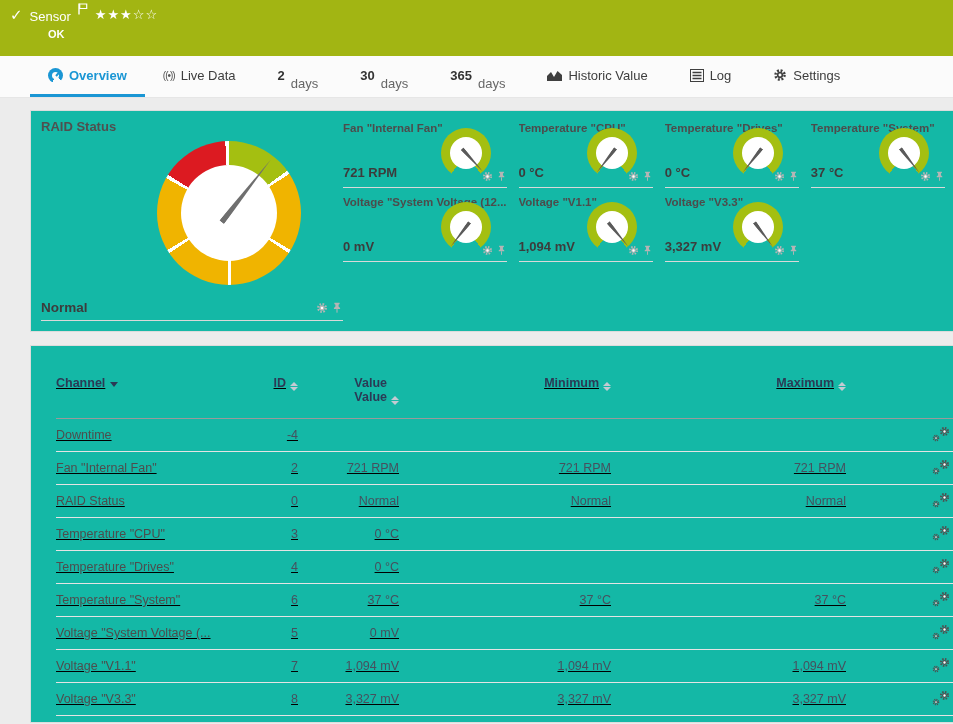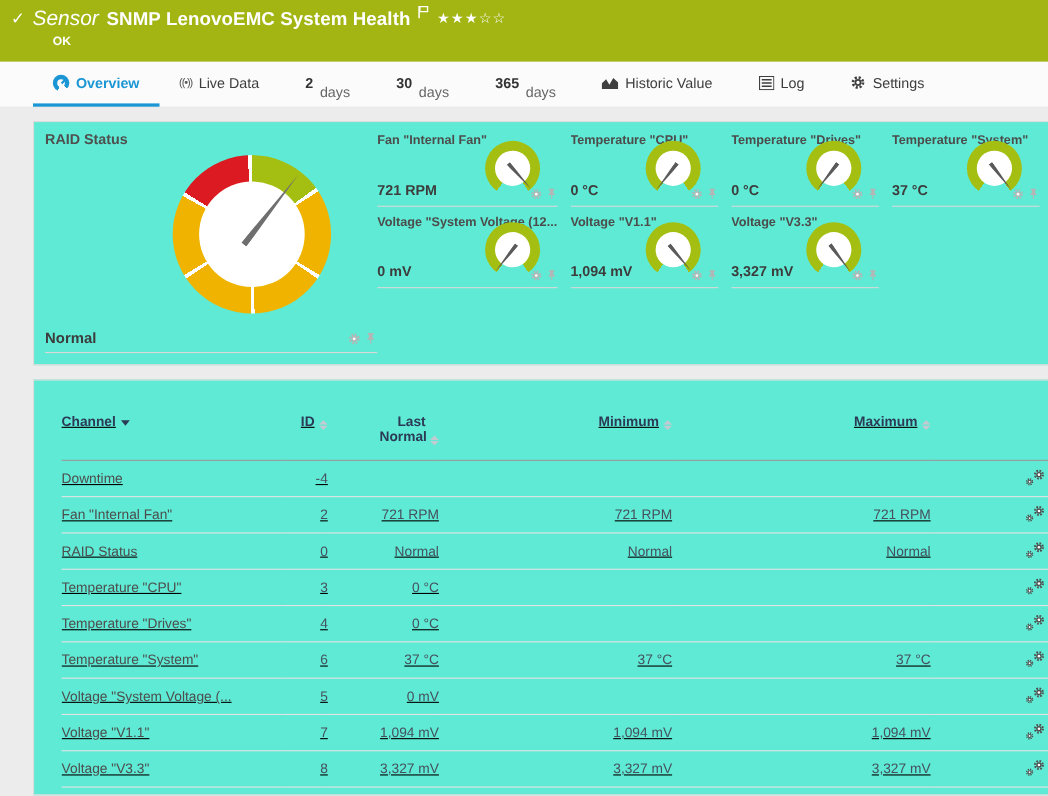--- a/index.html
+++ b/index.html
@@ -4,21 +4,21 @@
 <style>
   * { box-sizing: border-box; margin: 0; padding: 0; }
   html,body { width:953px; height:724px; overflow:hidden;
     font-family:"Liberation Sans","DejaVu Sans",sans-serif;
     background:#ececec; }
 
   
   .topbar { height:56px; background:var(--ok-green,#a2b513); color:#fff; padding:7px 10px 0 10px; position:relative; }
   .topbar-main { display:flex; align-items:baseline; gap:7px; }
   .check { font-size:15px; font-weight:bold; position:relative; top:-1px; }
-  .kind { font-style:italic; font-size:19px; }
+  .kind { font-size:13px; }
   .sensor-title { font-size:17px; font-weight:bold; letter-spacing:.1px; }
   .flagbox { position:relative; top:-6px; }
   .stars { font-size:13px; letter-spacing:1px; position:relative; top:-2px; cursor:pointer; }
   .status-ok { font-size:11px; font-weight:bold; margin:3px 0 0 38px; }
 
   
   .tabbar { height:42px; background:#fbfbfb; display:flex; align-items:stretch; padding-left:30px; border-bottom:1px solid #e6e6e6; }
   .tab { display:flex; align-items:center; gap:6px; padding:0 18px; font-size:13px; color:#3d3d3d; cursor:pointer; border-bottom:3px solid transparent; white-space:nowrap; }
   .tab .num { font-weight:bold; color:#333; }
   .tab .word { color:#666;margin-top:16px; }
@@ -26,21 +26,21 @@
   .tab.t-gap { margin-left:6px; }
   .gauge-ico { position:relative; width:15px; height:15px; border-radius:50%;
     background:conic-gradient(from 130deg, transparent 0 75deg, var(--accent-blue,#1a96d4) 75deg 360deg); }
   .gauge-ico::after { content:""; position:absolute; inset:4px; background:#fbfbfb; border-radius:50%; }
   .gauge-ico::before { content:""; position:absolute; left:7px; top:2px; width:2px; height:6px; background:var(--accent-blue,#1a96d4); transform:rotate(42deg); transform-origin:50% 100%; z-index:1; }
   .live-ico { font-size:10px; color:#555; letter-spacing:-1px; }
   .tab svg { display:block; }
 
   
   .page { padding-top:12px; }
-  .card { background:#5eead4; border:1px solid #dcdcdc; border-right:none; margin-left:30px; }
+  .card { background:#14b8a6; border:1px solid #dcdcdc; border-right:none; margin-left:30px; }
   .card.gauges { position:relative; height:222px; }
   .card.table-card { margin-top:13px; min-height:378px; padding:24px 0 0 25px; }
 
   
   .raid { position:absolute; left:10px; top:8px; width:302px; height:206px; }
   .raid-label { font-size:13px; font-weight:bold; color:#4f4f4f; }
   .raid-donut { position:absolute; left:116px; top:22px; width:144px; height:144px; }
   .raid-ring { position:absolute; inset:0; border-radius:50%;
     background:conic-gradient(
       var(--gauge-green,#9fc013) 0 54deg, #fff 54deg 57deg,
@@ -106,21 +106,20 @@
       <path d="M4.5 1h7v1.6l-1.4 1V6l2 1.9v1.3H3.9V7.9L5.9 6V3.6L4.5 2.6z" fill="currentColor"></path>
       <rect x="7.3" y="9.2" width="1.4" height="5" fill="currentColor"></rect>
     </g>
   </defs>
 </svg>
 
 <div class="topbar">
   <div class="topbar-main">
     <span class="check">✓</span>
     <span class="kind">Sensor</span>
-    <span class="sensor-title">SNMP LenovoEMC System Health</span>
     <span class="flagbox">
       <svg class="flag-svg" width="10" height="12" viewBox="0 0 10 12">
         <path d="M1 .5v11" stroke="#fff" stroke-width="1.4" fill="none"></path>
         <path d="M1.7 1h7v4.5h-7z" fill="none" stroke="#fff" stroke-width="1.2"></path>
       </svg>
     </span>
     <span class="stars">★★★☆☆</span>
   </div>
   <div class="status-ok">OK</div>
 </div>
@@ -335,21 +334,21 @@
           <th class="h-ch">
             <span>Channel</span><span class="caret-down"></span>
           </th>
           <th>
             <span>ID</span><span class="sort">
                 <i class="up"></i>
                 <i class="dn"></i>
               </span>
           </th>
           <th>
-            <span class="hlast">Last Normal</span><span class="sort">
+            <span class="hlast">Value Value</span><span class="sort">
                 <i class="up"></i>
                 <i class="dn"></i>
               </span>
           </th>
           <th>
             <span>Minimum</span><span class="sort">
                 <i class="up"></i>
                 <i class="dn"></i>
               </span>
           </th>

